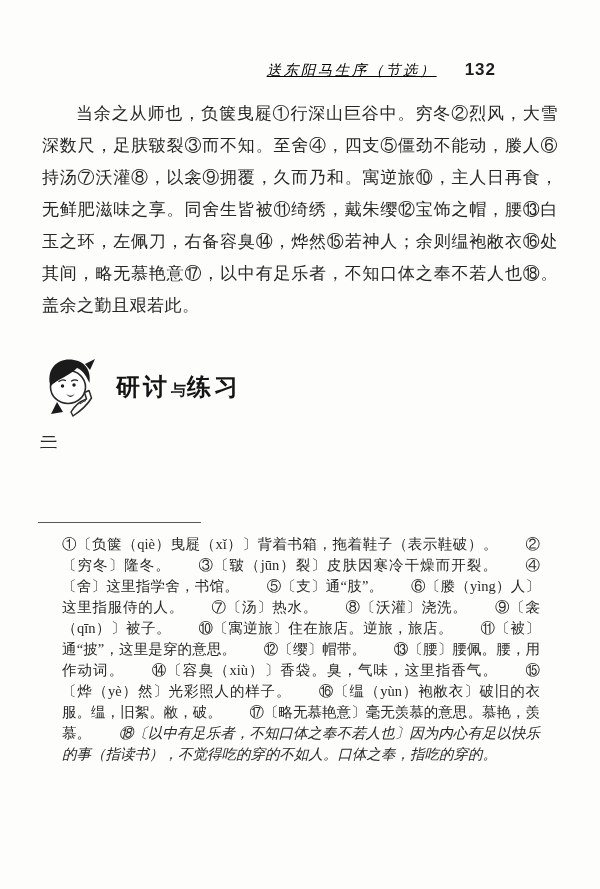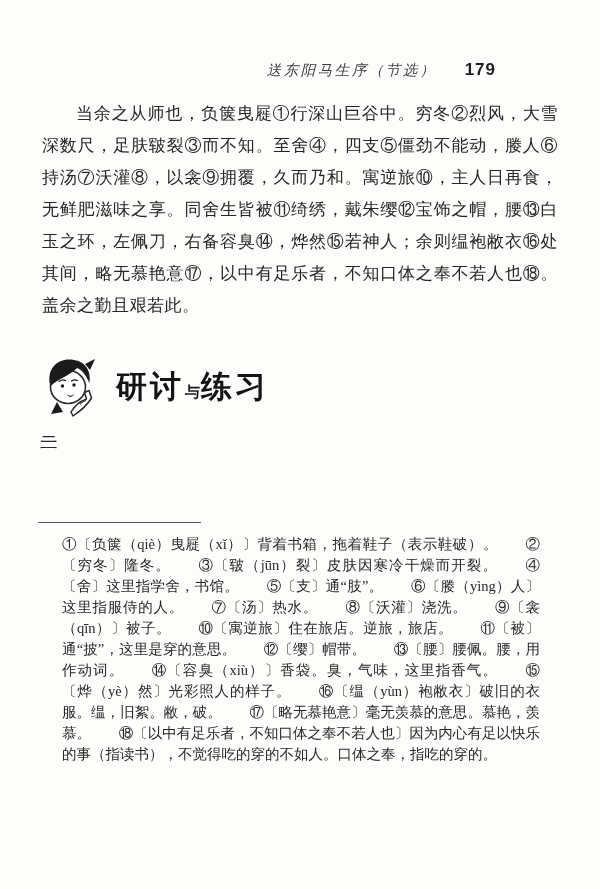--- a/index.html
+++ b/index.html
@@ -19,21 +19,22 @@
     position: absolute;
     top: 60px; left: 0; right: 0;
     display: flex;
     justify-content: flex-end;
     align-items: baseline;
   }
   .head-title {
     font-size: 14.5px;
     letter-spacing: 2.5px;
     font-style: italic;
-    color: #404040;
+    color: #000000;
+    text-decoration: underline;
   }
   .page-num {
     font-family: "Liberation Sans", "DejaVu Sans", sans-serif;
     font-style: normal;
     font-weight: 700;
     font-size: 17px;
     letter-spacing: 1px;
     margin-left: 28px;
     margin-right: 104px;
     color: #1d1d1d;
@@ -67,21 +68,21 @@
     height: 66px;
   }
   .icon-wrap { width: 64px; height: 66px; flex: 0 0 auto; }
   .ex-title {
     margin-left: 12px;
     font-family: "Liberation Sans", "DejaVu Sans", sans-serif;
     font-weight: 700;
     color: #141414;
     white-space: nowrap;
   }
-  .t-big { font-size: 31px; letter-spacing: 3px; text-align: center; }
+  .t-big { font-size: 24px; letter-spacing: 3px; text-align: center; }
   .t-small { font-size: 15px; margin: 0 1px; font-weight: 600; }
 
   .questions {
     list-style: none;
     margin: 7px 0 0 0;
     padding: 0;
     font-size: 17.5px;
     line-height: 31px;
     color: #2a2a2a;
   }
@@ -103,30 +104,30 @@
     position: absolute;
     top: 534px; left: 62px;
     width: 478px;
     font-size: 14.5px;
     line-height: 21px;
     text-align: justify;
     text-justify: inter-ideograph;
     color: #282828;
   }
   .fn { margin-right: 1.9em; }
-  .fn:last-child { margin-right: 0; }
+  .fn:last-child { margin-right: 0; font-style: italic; }
 </style>
 </head>
 <body>
 
 <div class="page">
 
   <header class="running-head">
     <span class="head-title">送东阳马生序（节选）</span>
-    <span class="page-num">179</span>
+    <span class="page-num">132</span>
   </header>
 
   <main class="body-text">
     <p class="para">当余之从师也，负箧曳屣①行深山巨谷中。穷冬②烈风，大雪深数尺，足肤皲裂③而不知。至舍④，四支⑤僵劲不能动，媵人⑥持汤⑦沃灌⑧，以衾⑨拥覆，久而乃和。寓逆旅⑩，主人日再食，无鲜肥滋味之享。同舍生皆被⑪绮绣，戴朱缨⑫宝饰之帽，腰⑬白玉之环，左佩刀，右备容臭⑭，烨然⑮若神人；余则缊袍敝衣⑯处其间，略无慕艳意⑰，以中有足乐者，不知口体之奉不若人也⑱。盖余之勤且艰若此。</p>
   </main>
 
   <section class="exercise">
     <div class="ex-head">
       <span class="icon-wrap">
         <svg width="64" height="66" viewBox="0 0 64 66" xmlns="http://www.w3.org/2000/svg">

